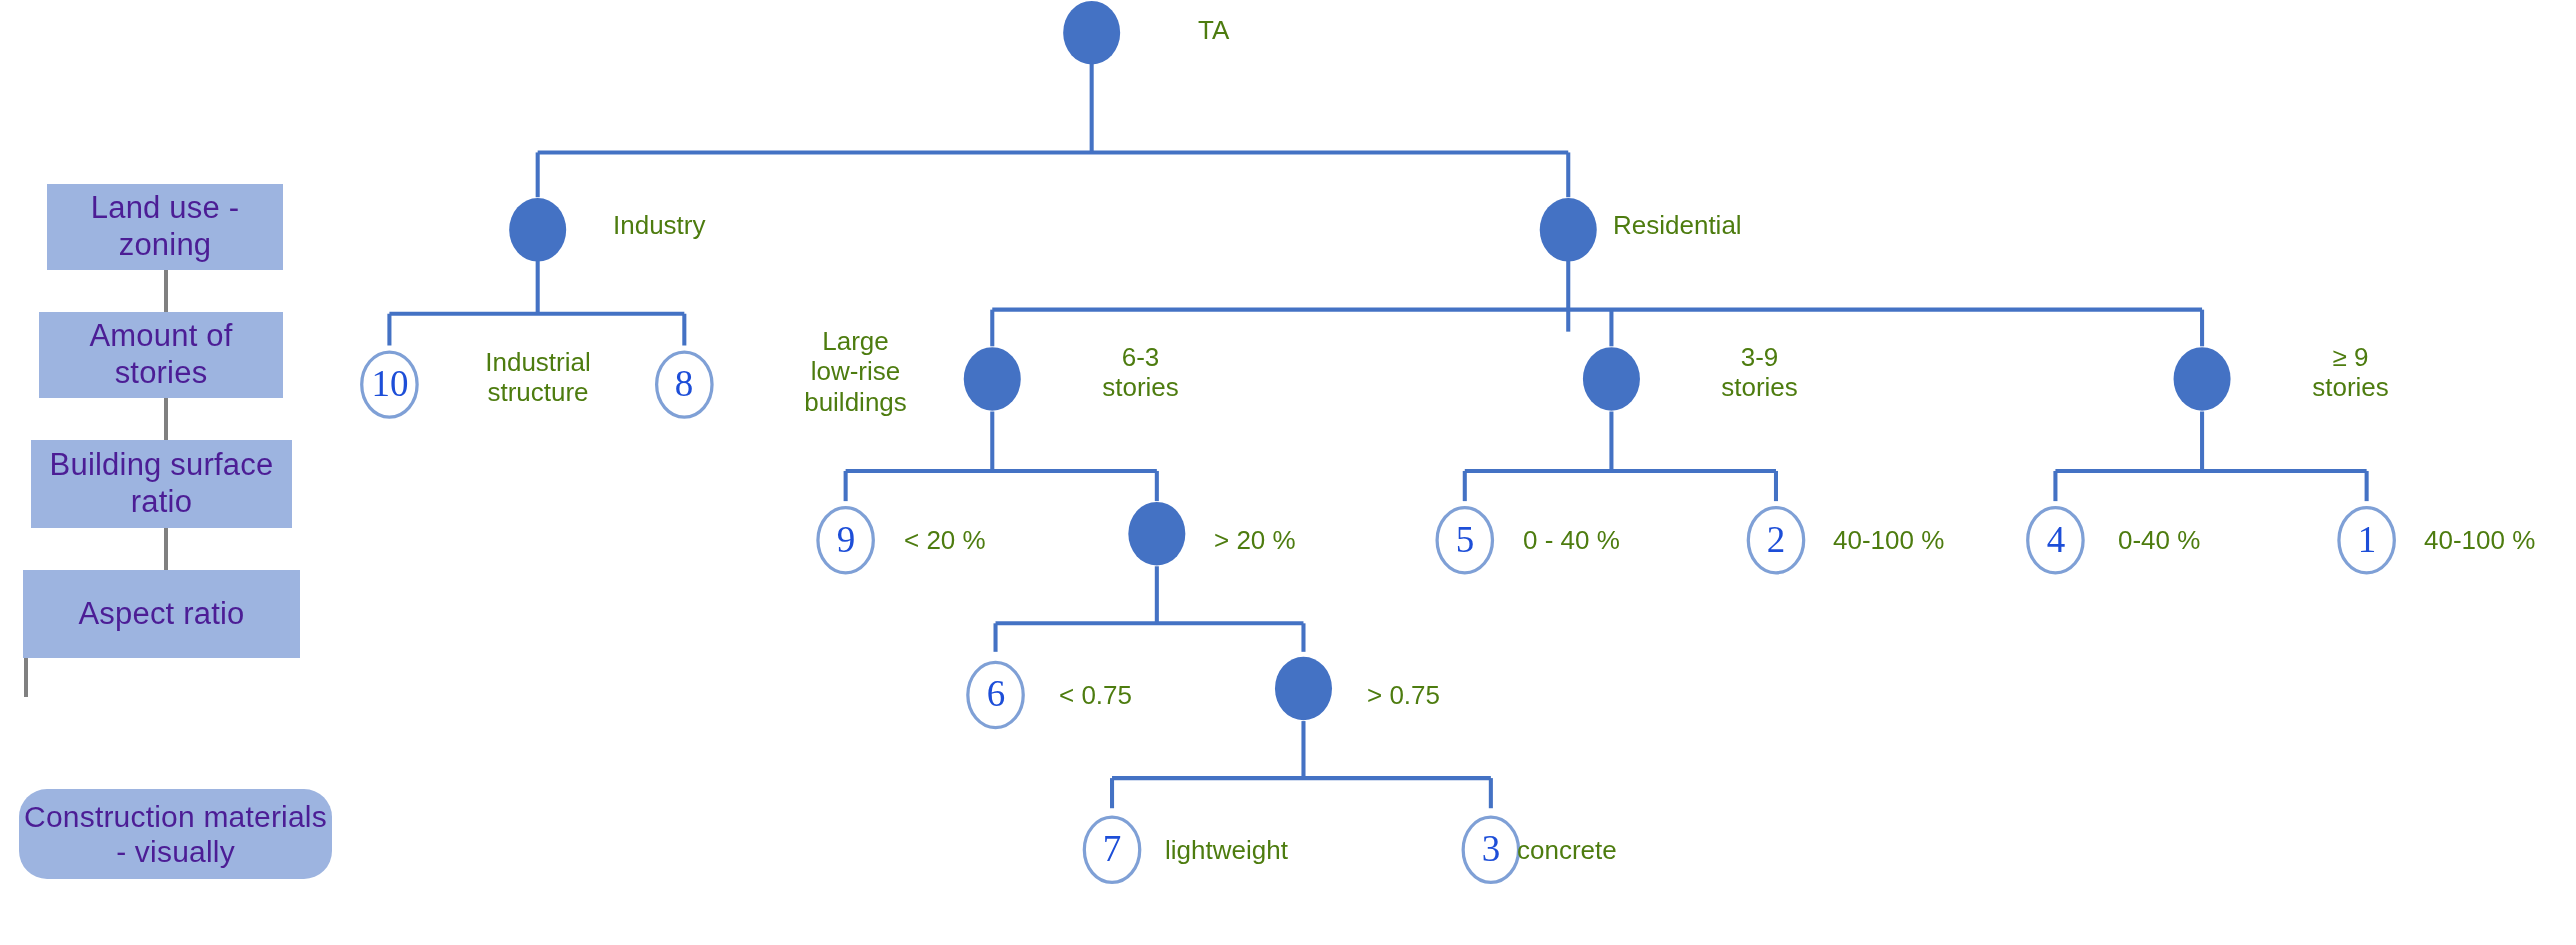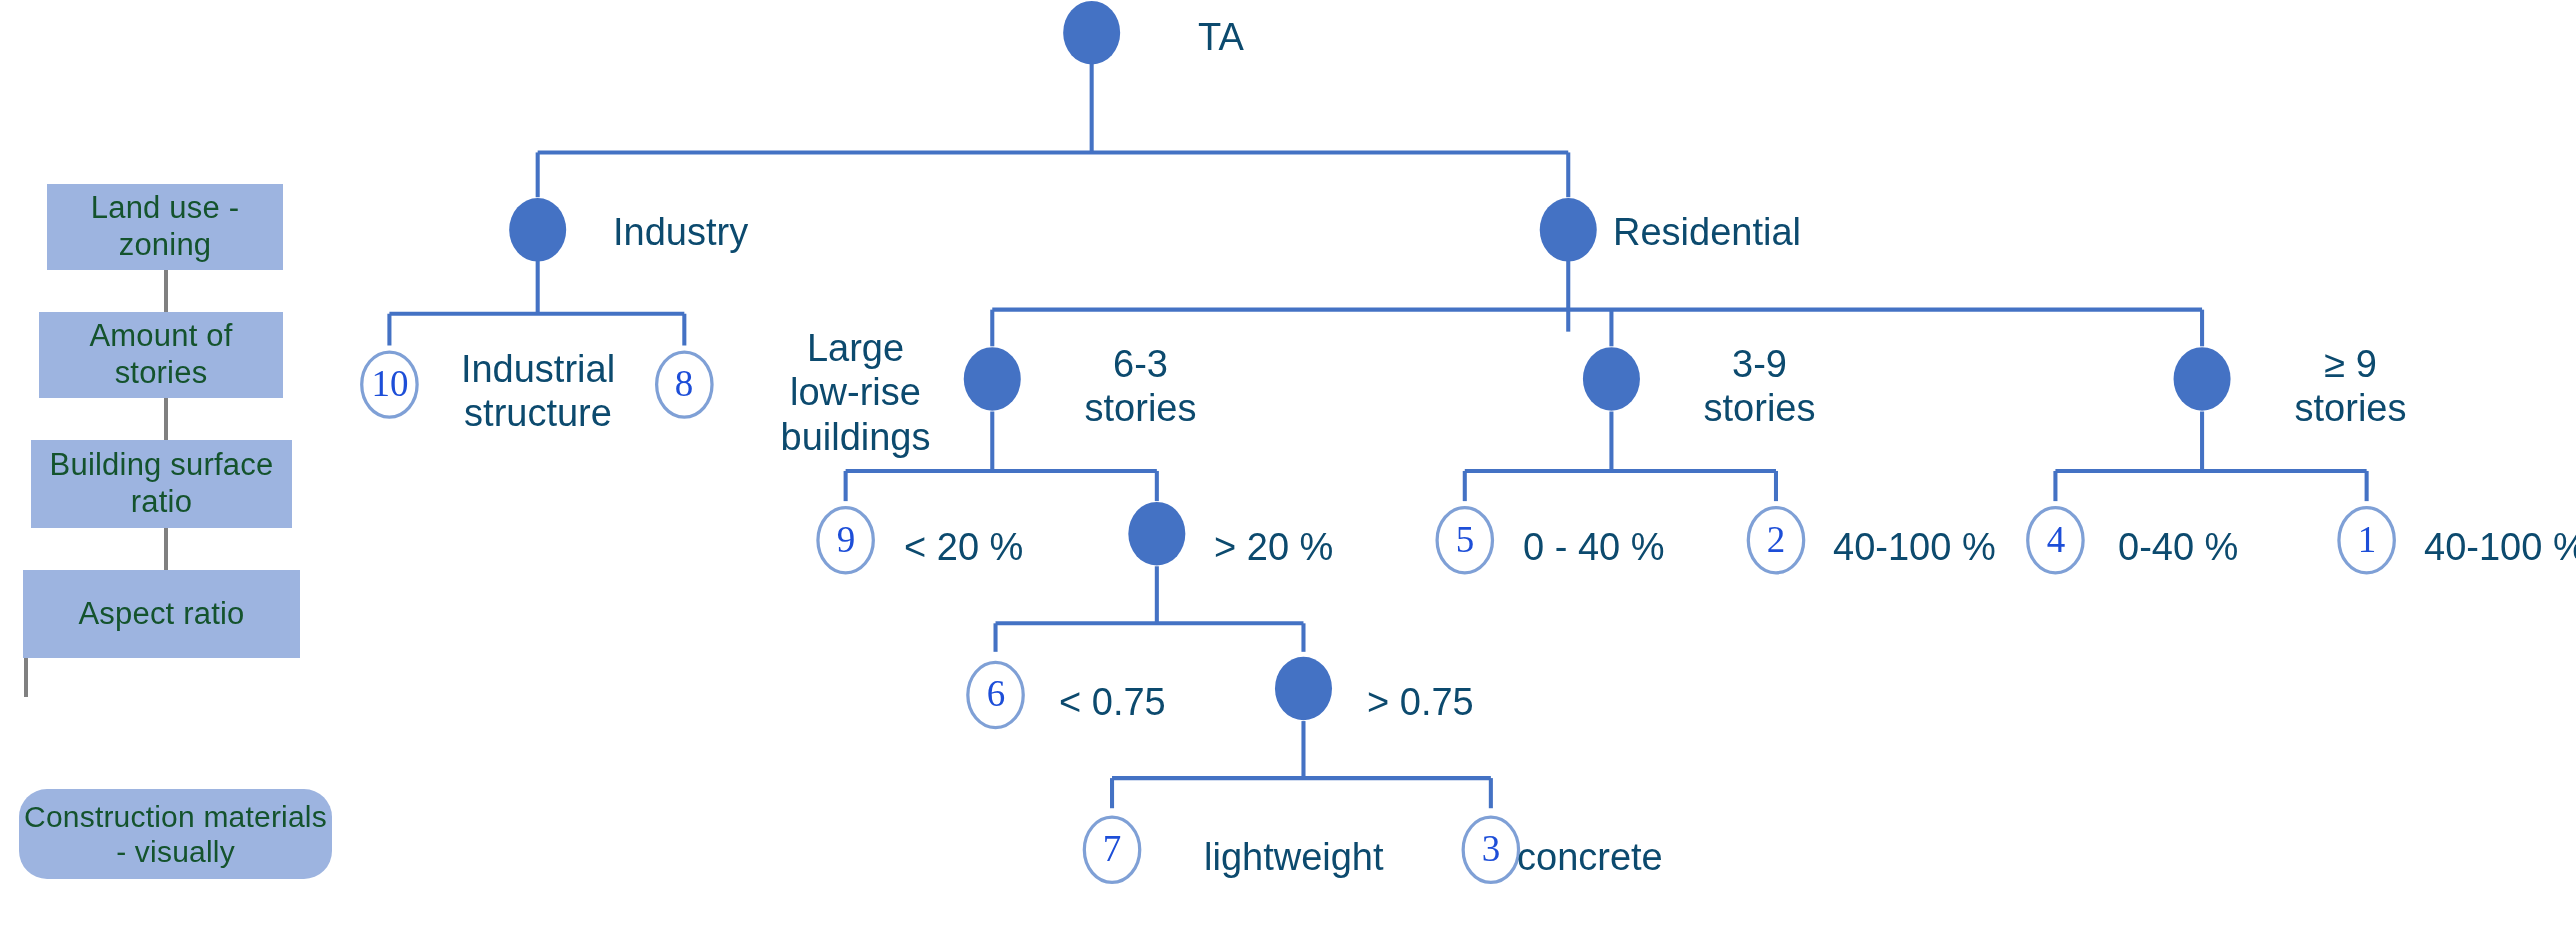--- a/index.html
+++ b/index.html
@@ -21,41 +21,41 @@
     position: absolute;
     left: 0;
     top: 0;
     width: 2576px;
     height: 946px;
   }
   
   .legend-box {
     position: absolute;
     background: #9DB4E0;
-    color: #14532d;
+    color: #4c1d95;
     display: flex;
     align-items: center;
     justify-content: center;
     text-align: center;
     font-size: 31px;
     line-height: 1.18;
     letter-spacing: 0.2px;
     box-sizing: border-box;
     padding: 1.6px 3.3px;
   }
   .legend-connector {
     position: absolute;
     width: 4.1px;
     background: #808080;
   }
   
   .node-label {
     position: absolute;
-    color: #0c4a6e;
-    font-size: 38px;
+    color: #4d7c0f;
+    font-size: 26px;
     line-height: 1.17;
     white-space: pre-line;
   }
   .node-label.center { text-align: center; }
   .node-label.left   { text-align: left; }
   
   .leaf-num {
     position: absolute;
     color: #1d4ed8;
     font-size: 37px;
@@ -198,21 +198,21 @@
   <div class="node-label left" style="left:1833px; top:525px; width:228px;">40-100 %</div>
 
   <div class="node-label left" style="left:2118px; top:525px; width:204px;">0-40 %</div>
 
   <div class="node-label left" style="left:2424px; top:525px; width:212px;">40-100 %</div>
 
   <div class="node-label left" style="left:1059px; top:680px; width:196px;">&lt; 0.75</div>
 
   <div class="node-label left" style="left:1367px; top:680px; width:196px;">&gt; 0.75</div>
 
-  <div class="node-label left" style="left:1165px; top:835px; width:244px;margin-left:39px;">lightweight</div>
+  <div class="node-label left" style="left:1165px; top:835px; width:244px;">lightweight</div>
 
   <div class="node-label left" style="left:1517px; top:835px; width:244px;">concrete</div>
 
   <div class="leaf-num" style="left:341px; top:365px; width:98px;">10</div>
   <div class="leaf-num" style="left:635px; top:365px; width:98px;">8</div>
   <div class="leaf-num" style="left:797px; top:521px; width:98px;">9</div>
   <div class="leaf-num" style="left:1416px; top:521px; width:98px;">5</div>
   <div class="leaf-num" style="left:1727px; top:521px; width:98px;">2</div>
   <div class="leaf-num" style="left:2007px; top:521px; width:98px;">4</div>
   <div class="leaf-num" style="left:2318px; top:521px; width:98px;">1</div>

